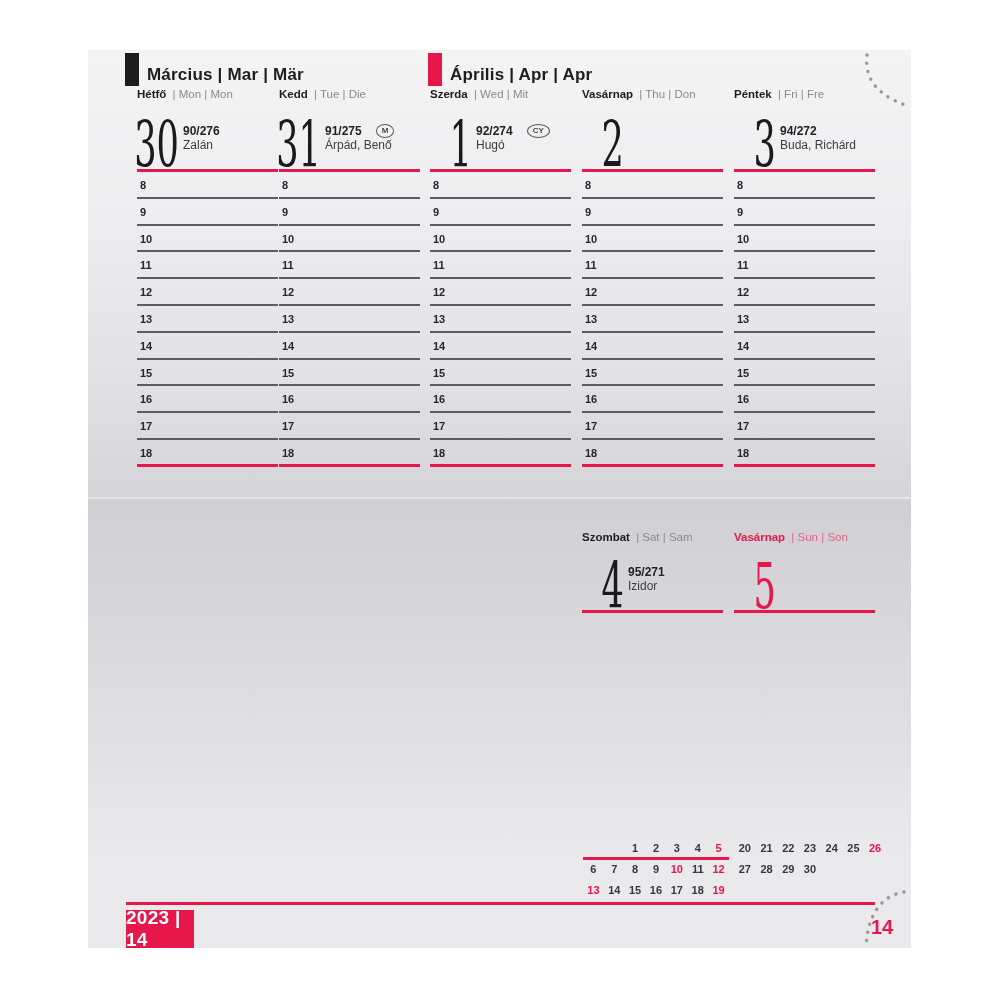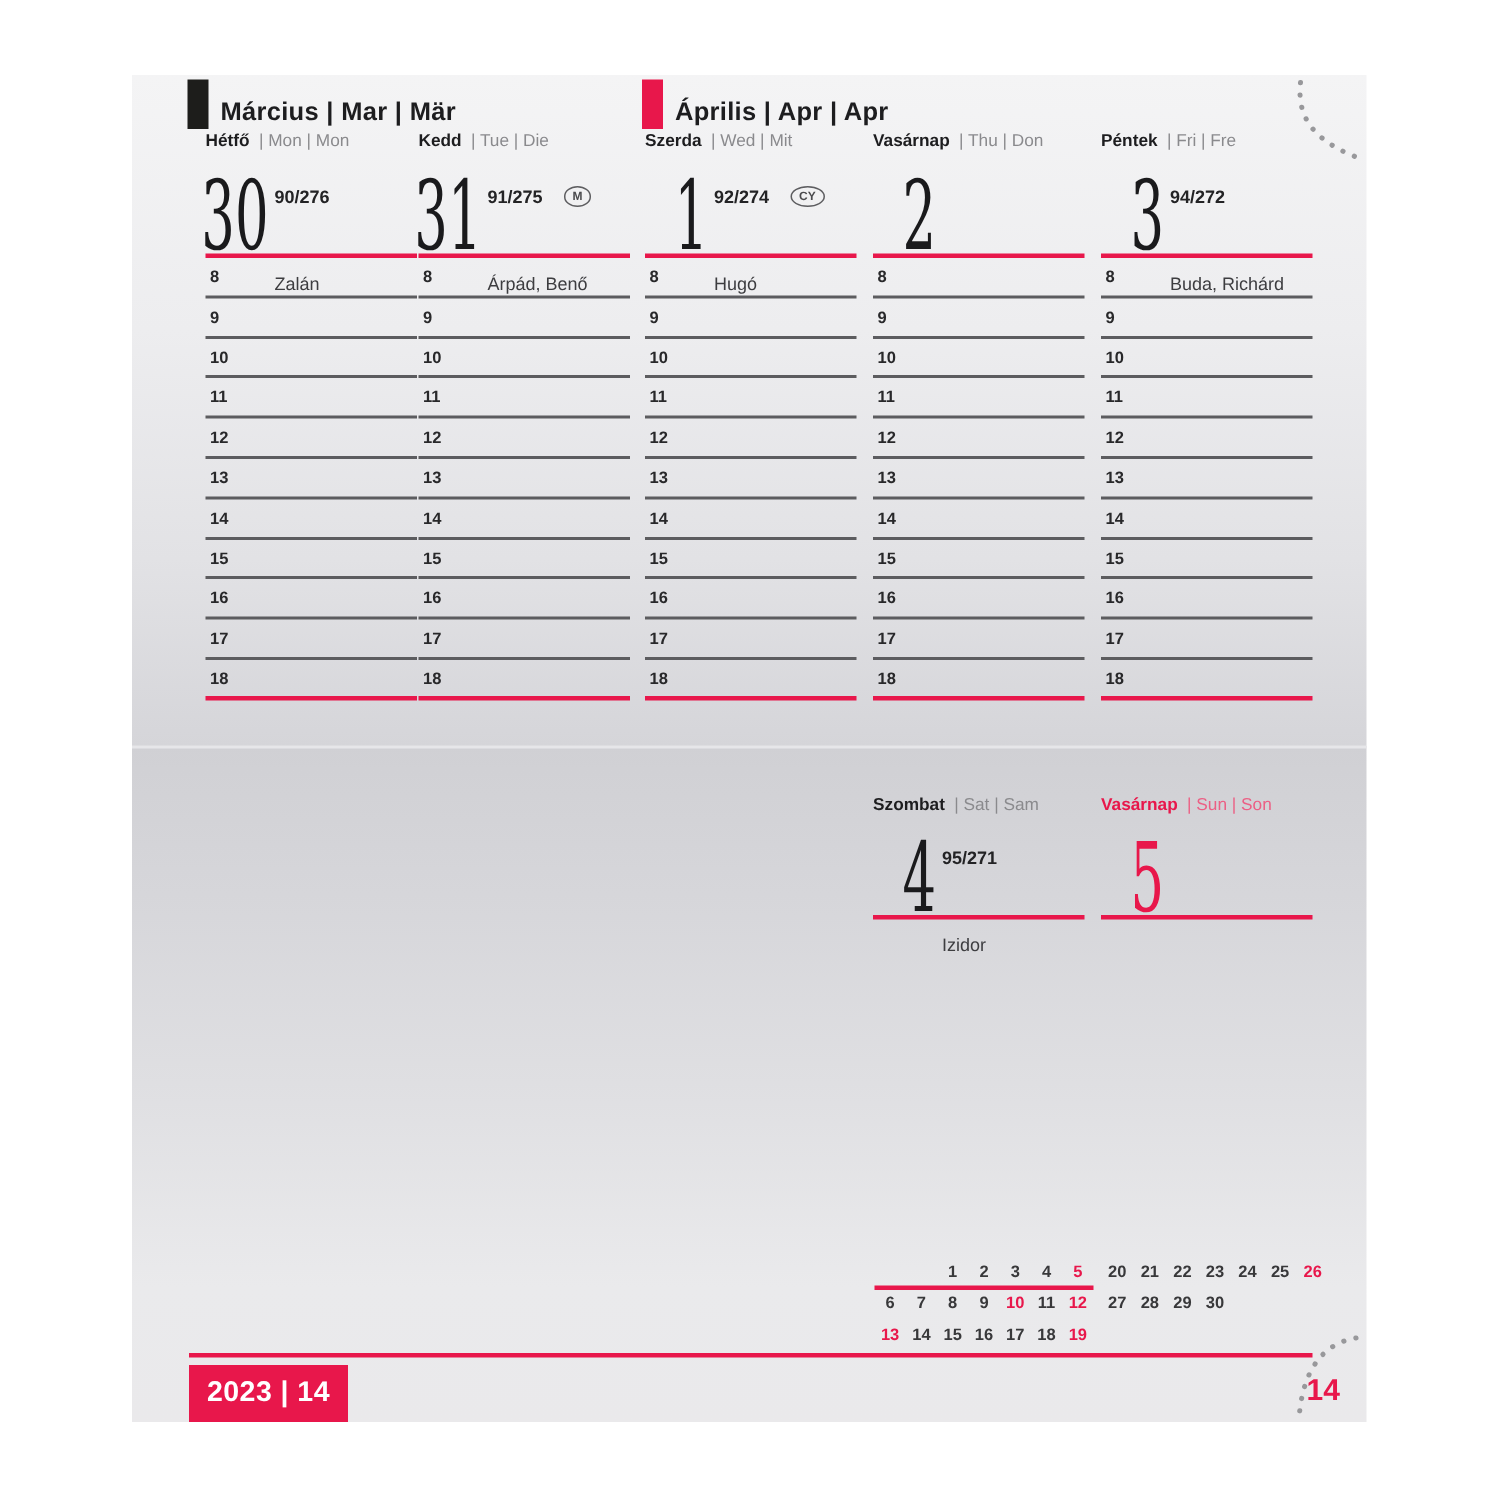--- a/index.html
+++ b/index.html
@@ -34,21 +34,21 @@
   .day-sub{color:var(--gray);margin-left:3px;}
   .we-col.red .day-name{color:var(--red);}
   .we-col.red .day-sub{color:#ec5f84;}
 
   .date-block{position:absolute;top:28px;left:0;right:0;height:52px;display:flex;align-items:flex-end;}
   .we-col .date-block{top:22px;height:56px;}
   .big-date{display:flex;align-items:flex-end;justify-content:flex-end;width:42px;height:100%;
     font-family:"DejaVu Serif",serif;font-size:64px;line-height:46px;color:#1a1a1c;
     transform:scaleX(0.55);transform-origin:100% 100%;}
   .we-col.red .big-date{color:var(--red);}
-  .date-meta{display:flex;flex-direction:column;justify-content:space-between;height:44px;margin-left:4px;flex:1;padding-bottom:16px;gap:44px;}
+  .date-meta{display:flex;flex-direction:column;justify-content:space-between;height:44px;margin-left:4px;flex:1;padding-bottom:16px;}
   .doy-row{display:flex;align-items:center;}
   .doy{font-size:12px;font-weight:700;color:#232325;}
   .oval-badge{margin-left:14px;border:1.5px solid #5d5d60;border-radius:50%;padding:1px 5px;
     font-size:8px;font-weight:700;color:#4a4a4d;line-height:10px;}
   .oval-badge:empty{display:none;}
   .nameday{font-size:12px;color:var(--name);white-space:nowrap;}
 
   .red-rule{position:absolute;top:81px;left:0;right:0;height:3px;background:var(--red);}
   .we-col .red-rule{top:79px;}
 
@@ -61,21 +61,21 @@
   
   .minical{position:absolute;top:788px;display:grid;grid-template-columns:repeat(7,1fr);}
   .minical.left{left:495px;width:146px;}
   .minical.right{left:646px;width:152px;}
   .mc-cell{height:21px;line-height:21px;text-align:center;font-size:11px;font-weight:600;color:#38383a;}
   .mc-cell.red{color:var(--red);}
   .minical-rule{position:absolute;left:495px;top:807px;width:146px;height:2.5px;background:var(--red);}
 
   
   .footer-line{position:absolute;left:38px;top:852px;width:749px;height:3px;background:var(--red);}
-  .week-badge{position:absolute;left:38px;top:860px;width:106px;height:38px;background:var(--red);
+  .week-badge{position:absolute;left:38px;top:860px;width:68px;height:38px;background:var(--red);
     color:#ffffff;font-size:19px;font-weight:700;display:flex;align-items:center;justify-content:center;
     letter-spacing:0.3px;}
   .page-number{position:absolute;left:783px;top:866px;font-size:20px;font-weight:700;color:var(--red);}
 
   .arc{position:absolute;}
   .arc-top{left:853px;top:48px;width:60px;height:70px;}
   .arc-bottom{left:853px;top:886px;width:60px;height:70px;}
 </style>
 </head>
 <body>

